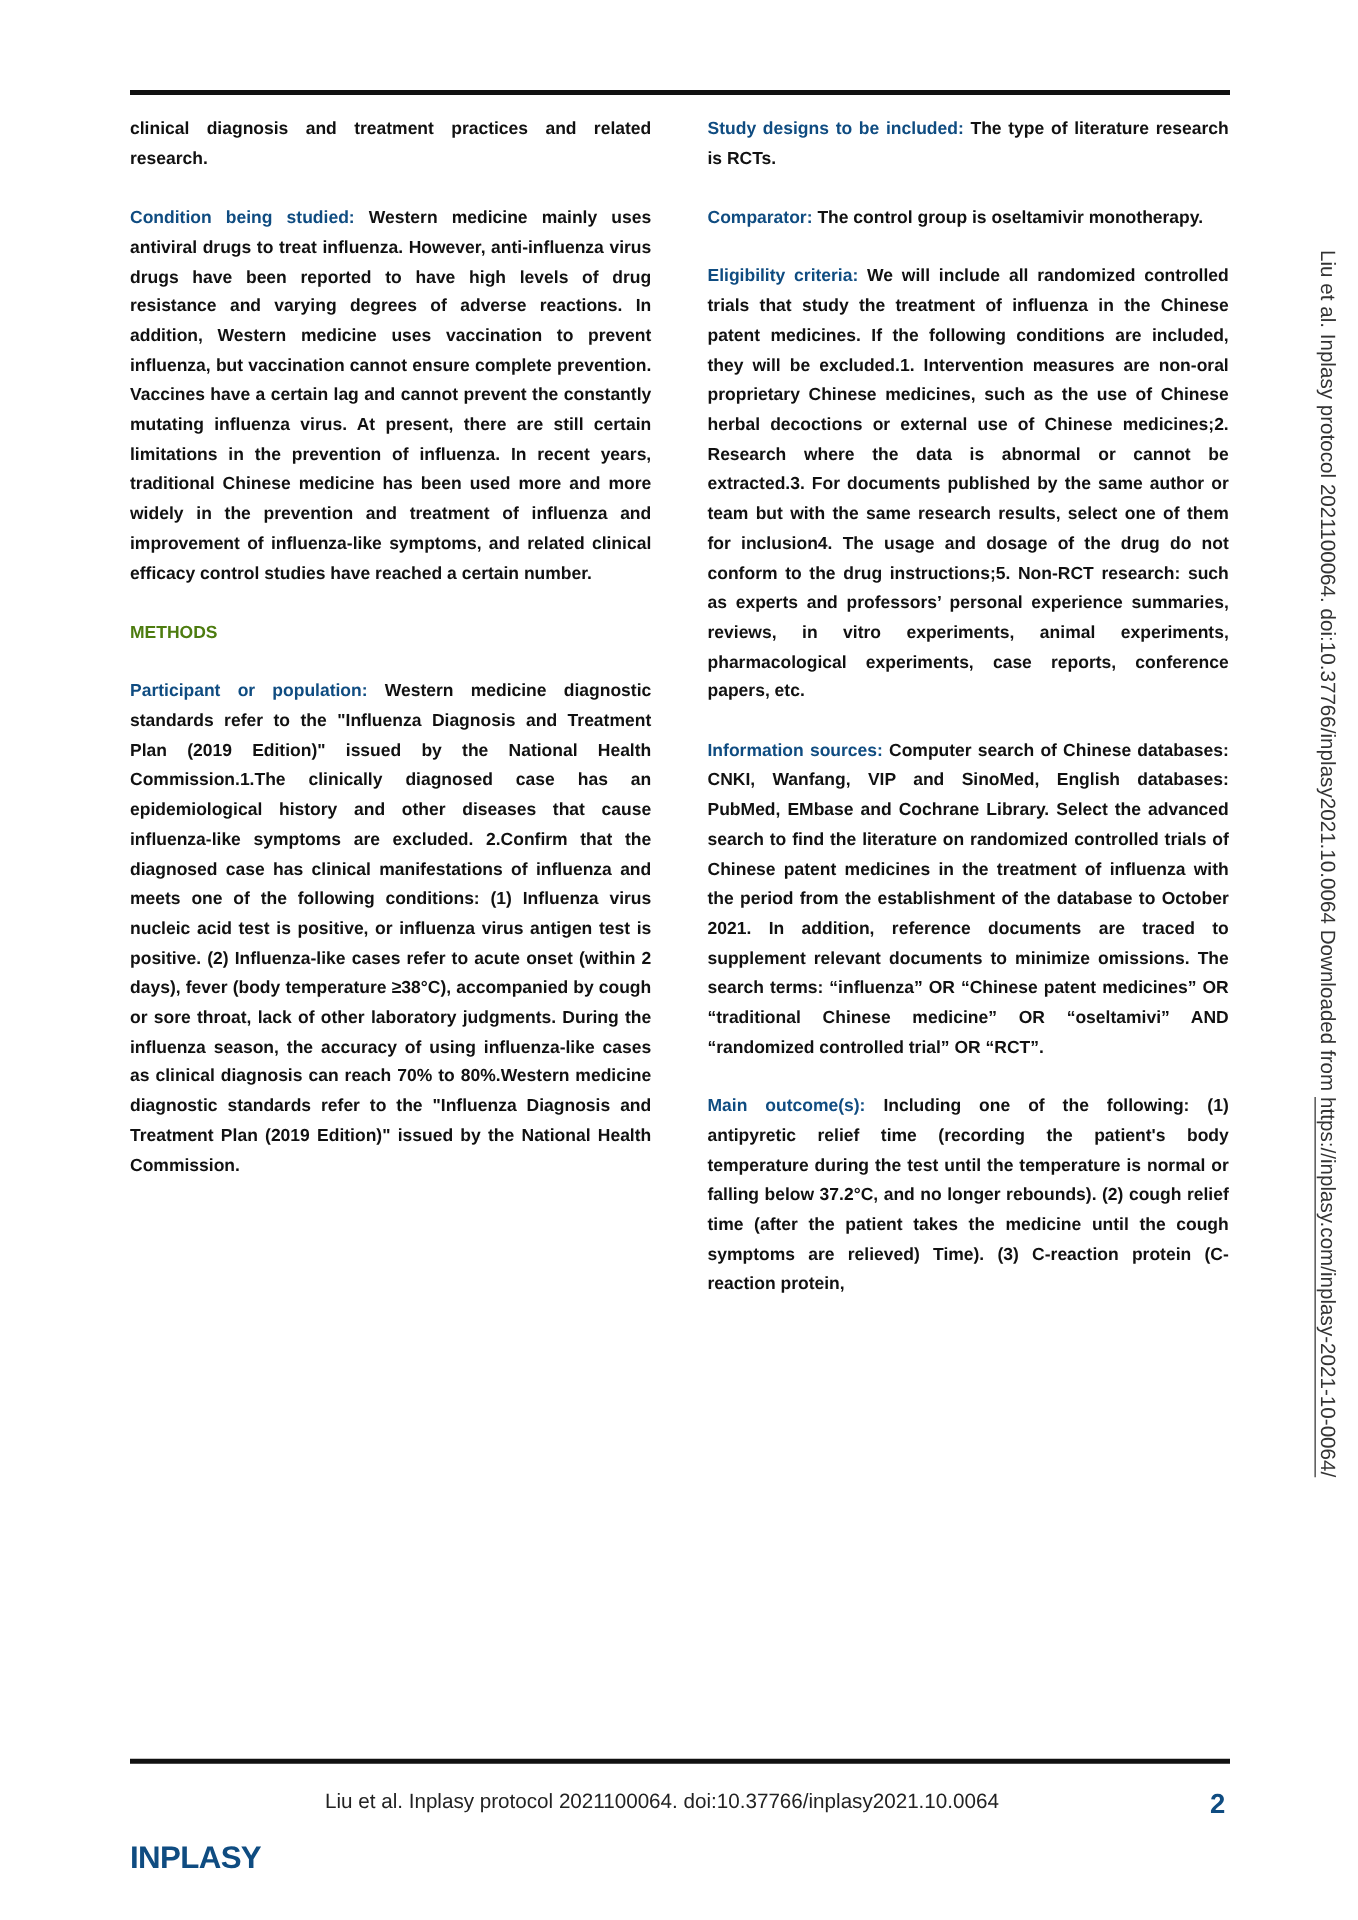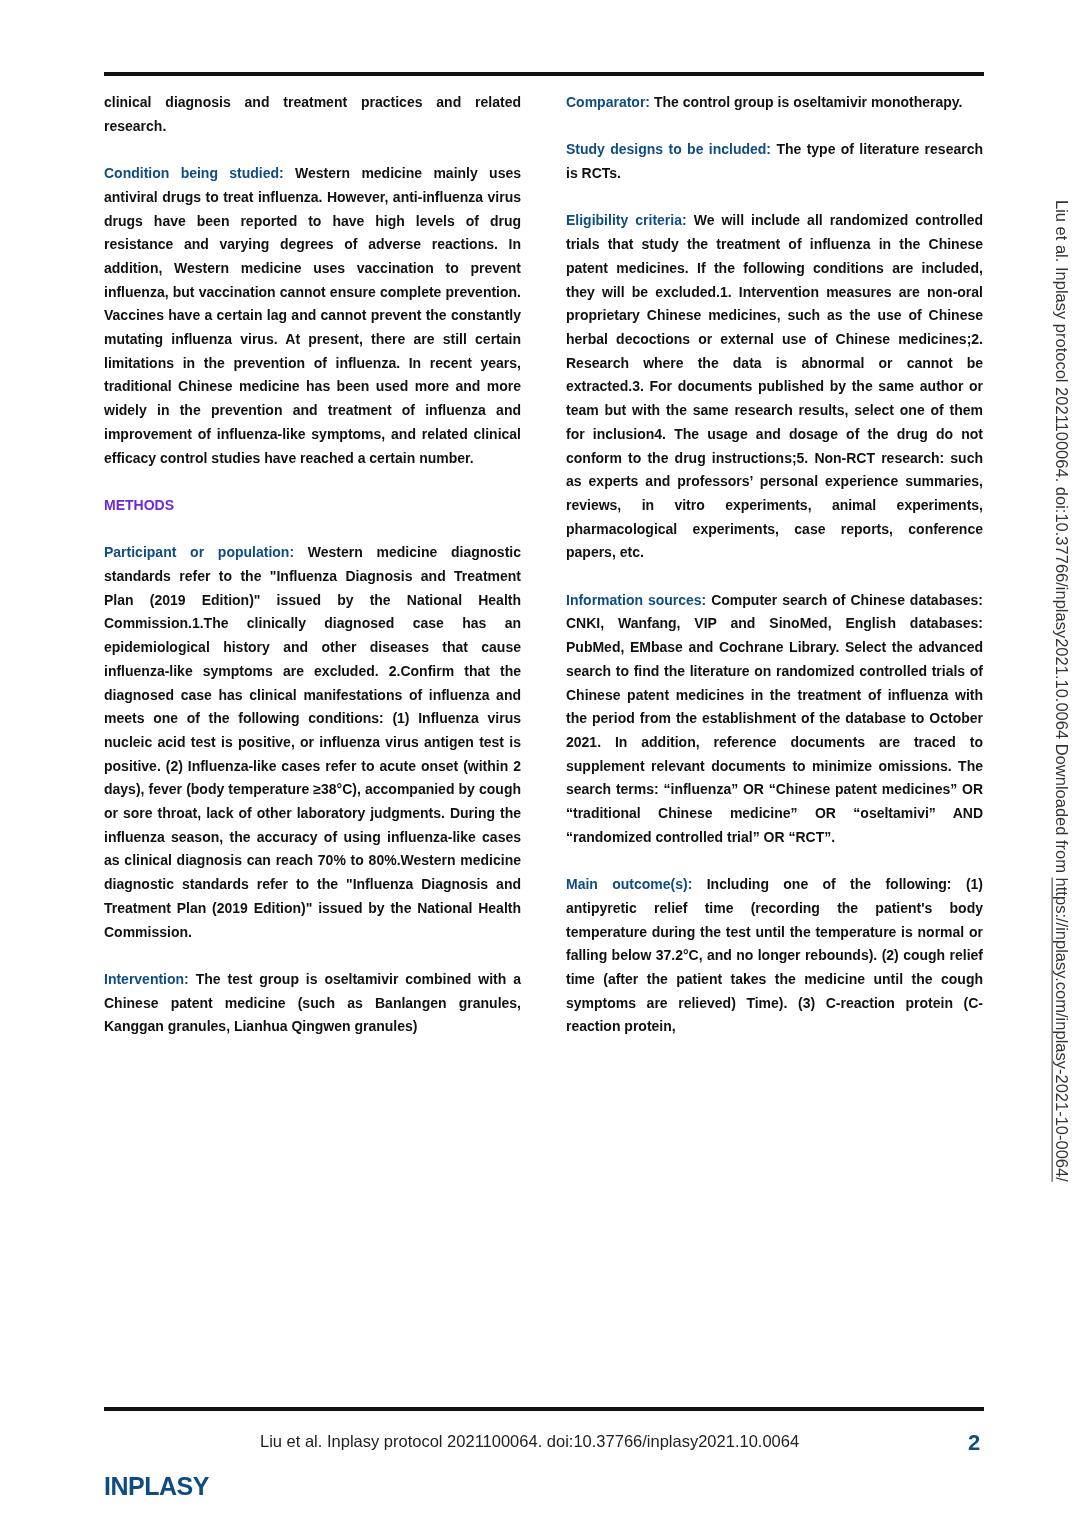--- a/index.html
+++ b/index.html
@@ -8,21 +8,21 @@
     .rule { position: absolute; left: 104px; width: 880px; height: 4px; background: #111111; }
     .rule.top { top: 72px; }
     .rule.bottom { top: 1407px; }
     .col { position: absolute; top: 91px; width: 417px;
            font-size: 14px; line-height: 23.7px; font-weight: bold;
            text-align: justify; }
     .col.left { left: 104px; }
     .col.right { left: 566px; }
     .para { margin: 0 0 23.7px 0; }
     .lbl { color: #0f4c81; }
-    .section { color: #6d28d9; margin: 0 0 23.7px 0; }
+    .section { color: #4d7c0f; margin: 0 0 23.7px 0; }
     .footer-brand { position: absolute; left: 104px; top: 1472px;
                     font-size: 25px; font-weight: bold; color: #0f4c81; letter-spacing: -0.5px; }
     .footer-cite { position: absolute; left: 260px; top: 1432px;
                    font-size: 16.5px; color: #222222; }
     .footer-page { position: absolute; left: 968px; top: 1430px;
                    font-size: 22px; font-weight: bold; color: #0f4c81; }
     .side { position: absolute; left: 1052px; top: 200px;
             writing-mode: vertical-rl; font-size: 16.5px; color: #333333;
             white-space: nowrap; }
     .side .link { text-decoration: underline; }
@@ -36,31 +36,28 @@
   <p class="para">
     <span>clinical diagnosis and treatment practices and related research.</span>
   </p>
   <p class="para">
     <span class="lbl">Condition being studied:</span><span> Western medicine mainly uses antiviral drugs to treat influenza. However, anti-influenza virus drugs have been reported to have high levels of drug resistance and varying degrees of adverse reactions. In addition, Western medicine uses vaccination to prevent influenza, but vaccination cannot ensure complete prevention. Vaccines have a certain lag and cannot prevent the constantly mutating influenza virus. At present, there are still certain limitations in the prevention of influenza. In recent years, traditional Chinese medicine has been used more and more widely in the prevention and treatment of influenza and improvement of influenza-like symptoms, and related clinical efficacy control studies have reached a certain number.</span>
   </p>
   <div class="section">METHODS</div>
   <p class="para">
     <span class="lbl">Participant or population:</span><span> Western medicine diagnostic standards refer to the "Influenza Diagnosis and Treatment Plan (2019 Edition)" issued by the National Health Commission.1.The clinically diagnosed case has an epidemiological history and other diseases that cause influenza-like symptoms are excluded. 2.Confirm that the diagnosed case has clinical manifestations of influenza and meets one of the following conditions: (1) Influenza virus nucleic acid test is positive, or influenza virus antigen test is positive. (2) Influenza-like cases refer to acute onset (within 2 days), fever (body temperature ≥38°C), accompanied by cough or sore throat, lack of other laboratory judgments. During the influenza season, the accuracy of using influenza-like cases as clinical diagnosis can reach 70% to 80%.Western medicine diagnostic standards refer to the "Influenza Diagnosis and Treatment Plan (2019 Edition)" issued by the National Health Commission.</span>
   </p>
-  <p class="para">
-    <span class="lbl">Intervention:</span><span> The test group is oseltamivir combined with a Chinese patent medicine (such as Banlangen granules, Kanggan granules, Lianhua Qingwen granules)</span>
-  </p>
 </div>
 
 <div class="col right">
   <p class="para">
-    <span class="lbl">Comparator:</span><span> The control group is oseltamivir monotherapy.</span>
+    <span class="lbl">Study designs to be included:</span><span> The type of literature research is RCTs.</span>
   </p>
   <p class="para">
-    <span class="lbl">Study designs to be included:</span><span> The type of literature research is RCTs.</span>
+    <span class="lbl">Comparator:</span><span> The control group is oseltamivir monotherapy.</span>
   </p>
   <p class="para">
     <span class="lbl">Eligibility criteria:</span><span> We will include all randomized controlled trials that study the treatment of influenza in the Chinese patent medicines. If the following conditions are included, they will be excluded.1. Intervention measures are non-oral proprietary Chinese medicines, such as the use of Chinese herbal decoctions or external use of Chinese medicines;2. Research where the data is abnormal or cannot be extracted.3. For documents published by the same author or team but with the same research results, select one of them for inclusion4. The usage and dosage of the drug do not conform to the drug instructions;5. Non-RCT research: such as experts and professors’ personal experience summaries, reviews, in vitro experiments, animal experiments, pharmacological experiments, case reports, conference papers, etc.</span>
   </p>
   <p class="para">
     <span class="lbl">Information sources:</span><span> Computer search of Chinese databases: CNKI, Wanfang, VIP and SinoMed, English databases: PubMed, EMbase and Cochrane Library. Select the advanced search to find the literature on randomized controlled trials of Chinese patent medicines in the treatment of influenza with the period from the establishment of the database to October 2021. In addition, reference documents are traced to supplement relevant documents to minimize omissions. The search terms: “influenza” OR “Chinese patent medicines” OR “traditional Chinese medicine” OR “oseltamivi” AND “randomized controlled trial” OR “RCT”.</span>
   </p>
   <p class="para">
     <span class="lbl">Main outcome(s):</span><span> Including one of the following: (1) antipyretic relief time (recording the patient's body temperature during the test until the temperature is normal or falling below 37.2°C, and no longer rebounds). (2) cough relief time (after the patient takes the medicine until the cough symptoms are relieved) Time). (3) C-reaction protein (C-reaction protein,</span>
   </p>

